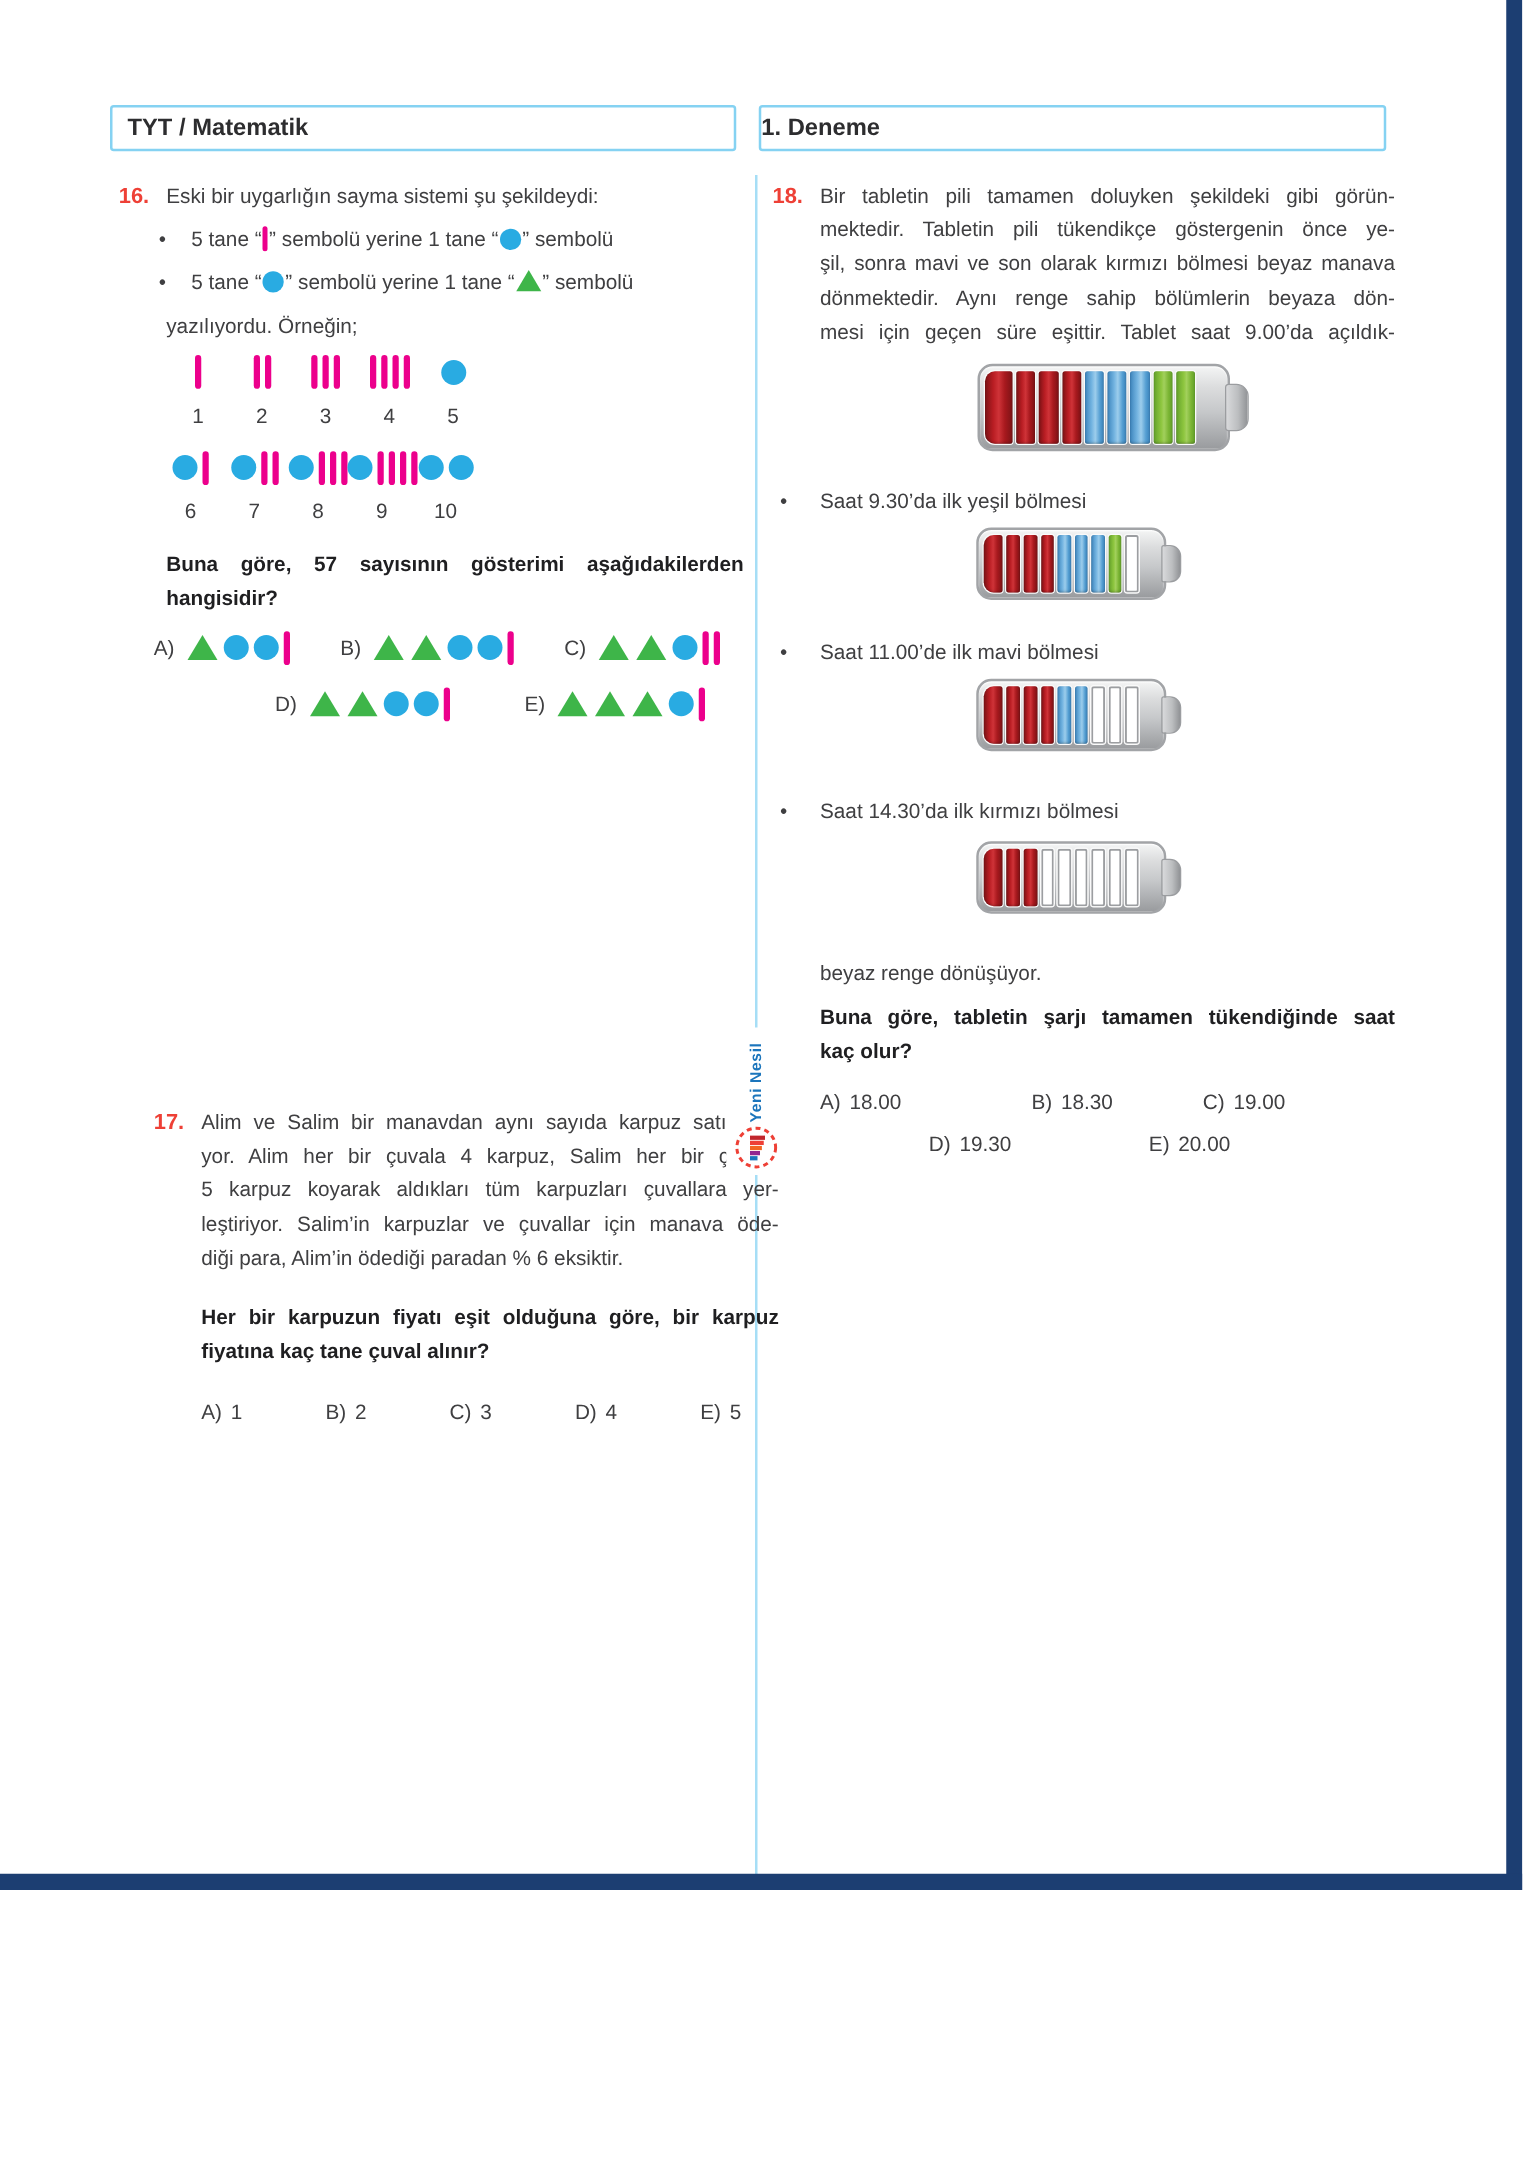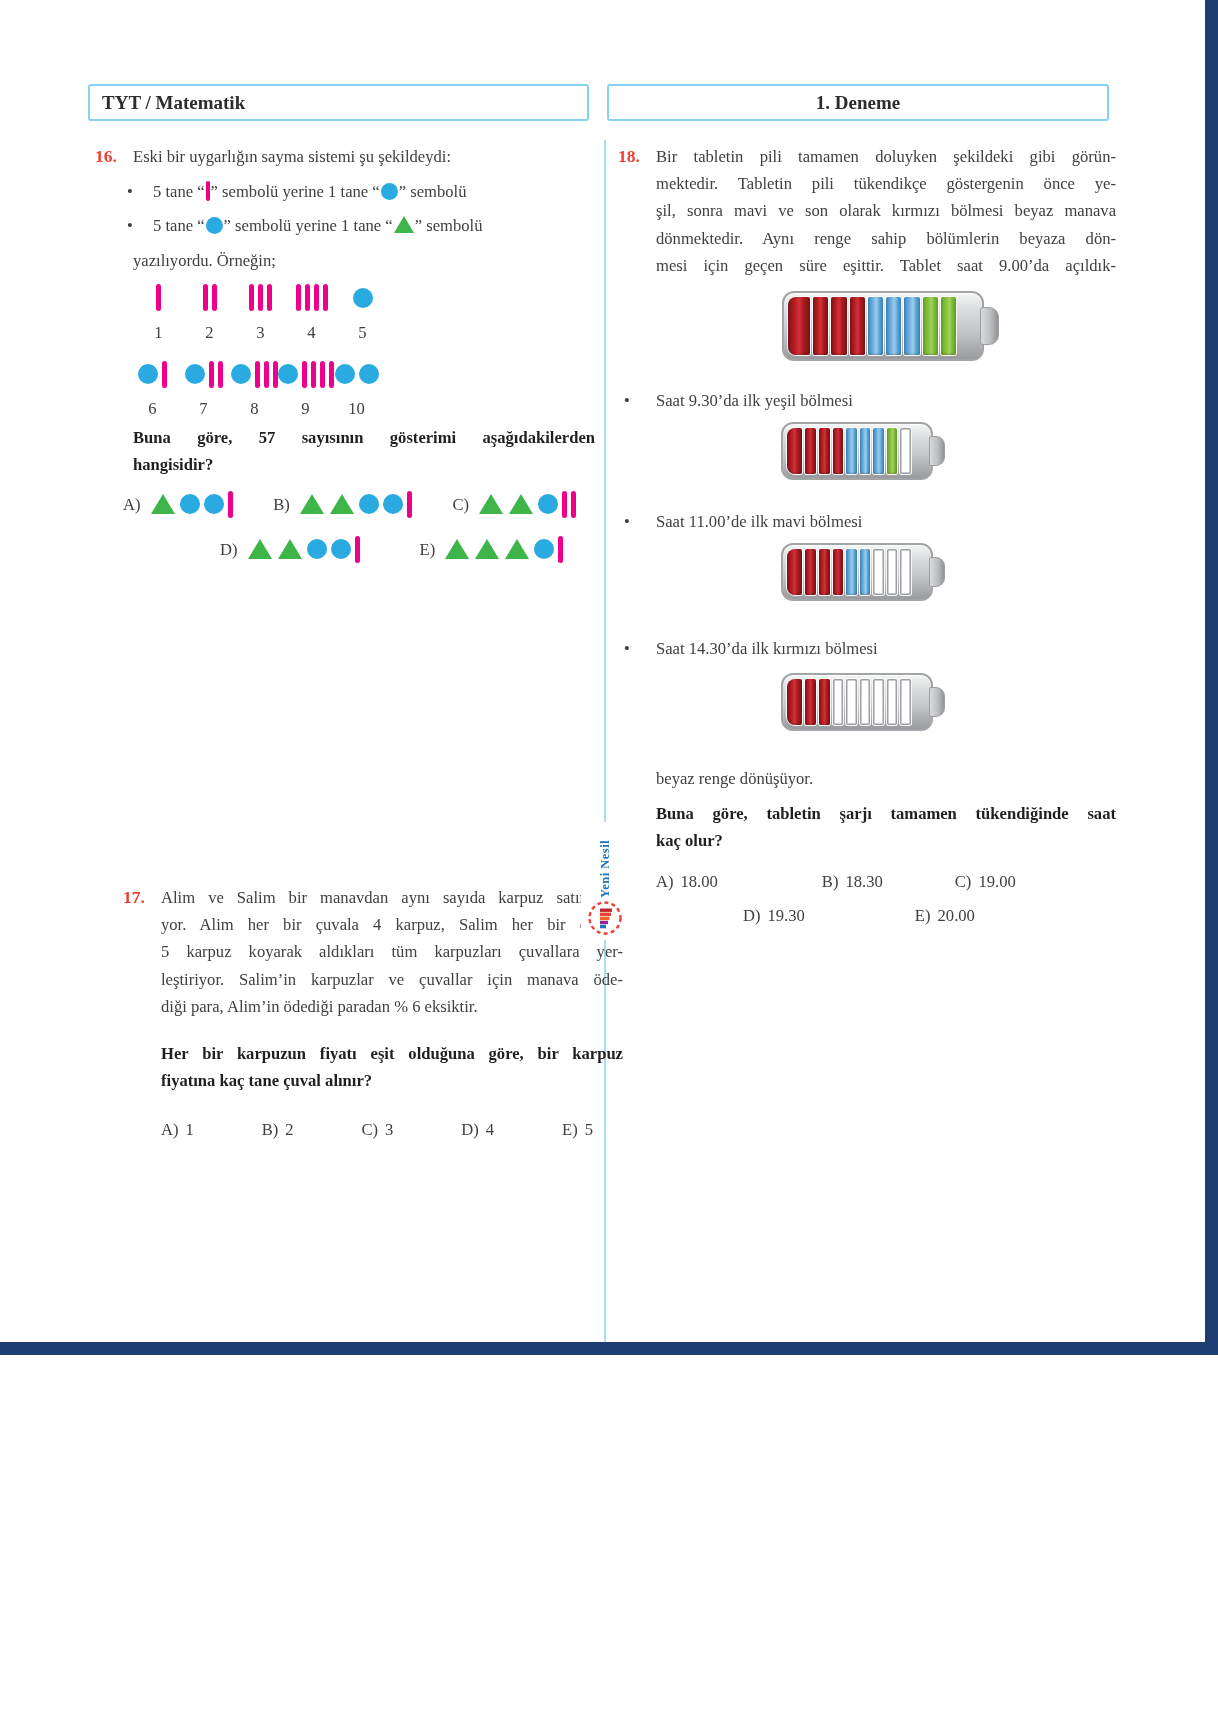--- a/index.html
+++ b/index.html
@@ -1,49 +1,49 @@
 <!DOCTYPE html>
 <html lang="tr"><head>
 <meta charset="utf-8">
 <style>
   * { margin:0; padding:0; box-sizing:border-box; }
   html,body { background:#ffffff; }
   body { font-family:"Liberation Sans", sans-serif; }
-  .page { position:relative; width:1218px; height:1355px; background:#ffffff; overflow:hidden;font-family:Liberation Serif, serif; }
+  .page { position:relative; width:1218px; height:1512px; background:#ffffff; overflow:hidden; }
 
   
   .strip-right  { position:absolute; right:0; top:0; width:13px; height:100%; background:#1c3e72; }
   .strip-bottom { position:absolute; left:0; bottom:0; width:100%; height:13px; background:#1c3e72; }
 
   
   .header-box { position:absolute; top:84px; height:37px; border:2px solid #85d2f2; border-radius:3px;
                 display:flex; align-items:center; font-size:19px; font-weight:bold; color:#2d2d2f; background:#fff; }
   .header-box.left  { left:88px;  width:501px; padding:0 12px; }
-  .header-box.right { left:607px; width:502px; padding:0 12px; justify-content:center; }
+  .header-box.right { left:607px; width:502px; padding:0 0; justify-content:flex-start; }
 
   
   .divider { position:absolute; left:604px; top:140px; width:2px; height:1467px; background:#a6def6; }
   .brand { position:absolute; left:581px; top:822px; width:48px; height:118px; background:#fff;
            display:flex; flex-direction:column; align-items:center; }
   .brand-text { writing-mode:vertical-rl; transform:rotate(180deg); font-size:12.5px; font-weight:bold;
                 color:#1b75bc; letter-spacing:.5px; height:76px; }
   .brand-icon { margin-top:2px; }
 
   
   .question { position:absolute; display:flex; }
   #q16 { left:95px; top:143px; width:500px; }
   #q17 { left:95px; top:884px; width:500px;margin-left:28px; }
   #q18 { left:618px; top:143px; width:498px; }
   .qnum  { flex:none; width:38px; font-size:17.5px; font-weight:bold; color:#ee4036; line-height:27.2px; }
   .qbody { flex:1; font-size:16.6px; color:#3f3f41; line-height:27.2px; }
 
   .jline { text-align:justify; text-align-last:justify; }
   .jline-last { text-align-last:left; }
   .qbold { font-weight:bold; color:#1f1f21; }
-  .mt8{margin-top:8px} .mt16{margin-top:2px} .mt20{margin-top:20px}
+  .mt8{margin-top:8px} .mt16{margin-top:16px} .mt20{margin-top:20px}
 
   
   .g { display:inline-block; }
   .g-bar      { width:5px; height:27px; background:#ec008c; border-radius:2.5px; margin:0 2px; }
   .g-circle   { width:20px; height:20px; background:#29abe2; border-radius:50%; margin:0 2px; }
   .g-triangle { width:0; height:0; border-left:12px solid transparent; border-right:12px solid transparent;
                 border-bottom:20px solid #3eb549; margin:0 3px; }
 
   
   .b16 { display:flex; margin-left:-6px; }

